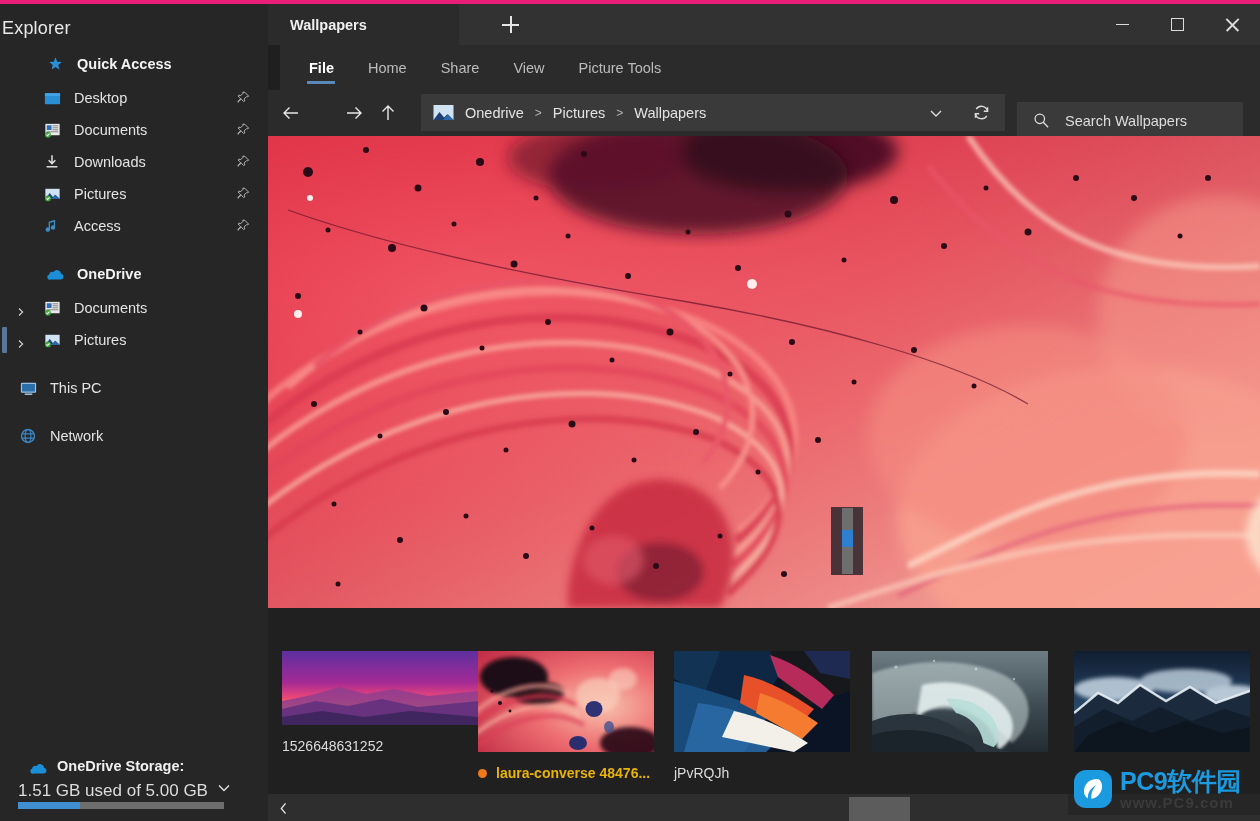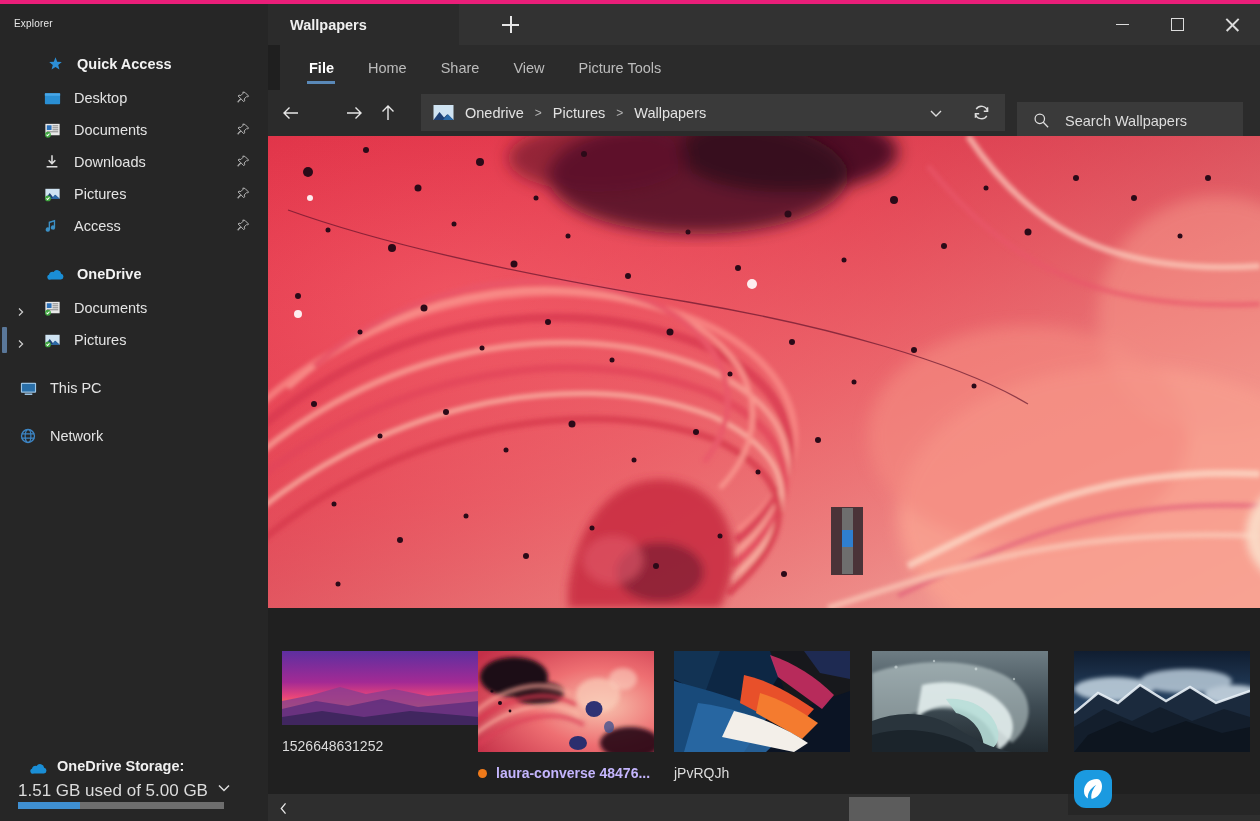--- a/index.html
+++ b/index.html
@@ -16,22 +16,22 @@
     position:absolute; left:0; top:0; width:1260px; height:4px;
     background:#ea1e79; z-index:60;
   }
 
   
   .sidebar{
     position:absolute; left:0; top:4px; width:268px; height:817px;
     background:#262626; z-index:30;
   }
   .sb-title{
-    position:absolute; left:14px; top:14px;
-    font-size:10px; color:#e8e8e8; letter-spacing:.2px;
+    position:absolute; left:2px; top:14px;
+    font-size:18px; color:#e8e8e8; letter-spacing:.2px;
   }
   .sb-list{ position:absolute; left:0; top:44px; width:268px; }
   .sb-row{
     position:relative; display:flex; align-items:center;
     height:32px; padding-left:18px; cursor:default;
   }
   .sb-row.group{ margin-bottom:2px;padding-left:45px; }
   .sb-ico{
     width:20px; height:20px; flex:0 0 20px; margin-right:12px;
     display:flex; align-items:center; justify-content:center;
@@ -190,21 +190,21 @@
   }
   .thumb{ position:absolute; }
   .thumb .box{
     position:relative; overflow:hidden; background:#111;
   }
   .thumb svg{ display:block; }
   .thumb .cap{
     margin-top:13px; font-size:14px; color:#dcdcdc;
     display:flex; align-items:center; white-space:nowrap;
   }
-  .thumb .cap.sel{ font-weight:bold; color:#c4b5fd; }
+  .thumb .cap.sel{ font-weight:bold; color:#eab308; }
   .dot{
     width:9px; height:9px; border-radius:50%;
     background:#f07a1a; margin-right:9px; flex:0 0 9px;
   }
 
   
   .hscroll{
     position:absolute; left:0; top:790px; width:992px; height:31px;
     background:#2e2e2e; display:flex; align-items:center;
   }
@@ -874,15 +874,19 @@
     </div>
   </div>
 
   <div class="watermark">
     <span class="wm-logo">
       <svg viewBox="0 0 38 38" width="38" height="38">
         <rect x="0" y="0" width="38" height="38" rx="12" fill="#1b9ae0"></rect>
         <path d="M23 9c-8 0-13 5.6-13 12.2 0 3.4 1.6 6 4 7.3-.5-2 0-4.6 1.2-6.8 1.3-2.5 4.2-5.2 7-6.6-2.3 2.6-4.2 6-4.8 9.3-.3 1.8-.2 3.3.2 4.6C24 27.3 28 22.4 28 16.2 28 12.4 26 9 23 9z" fill="#ffffff"></path>
       </svg>
     </span>
+    <span class="wm-txt">
+      <span class="wm-top">PC9软件园</span>
+      <span class="wm-bot">www.PC9.com</span>
+    </span>
   </div>
 
 </div>
 
 </body></html>

